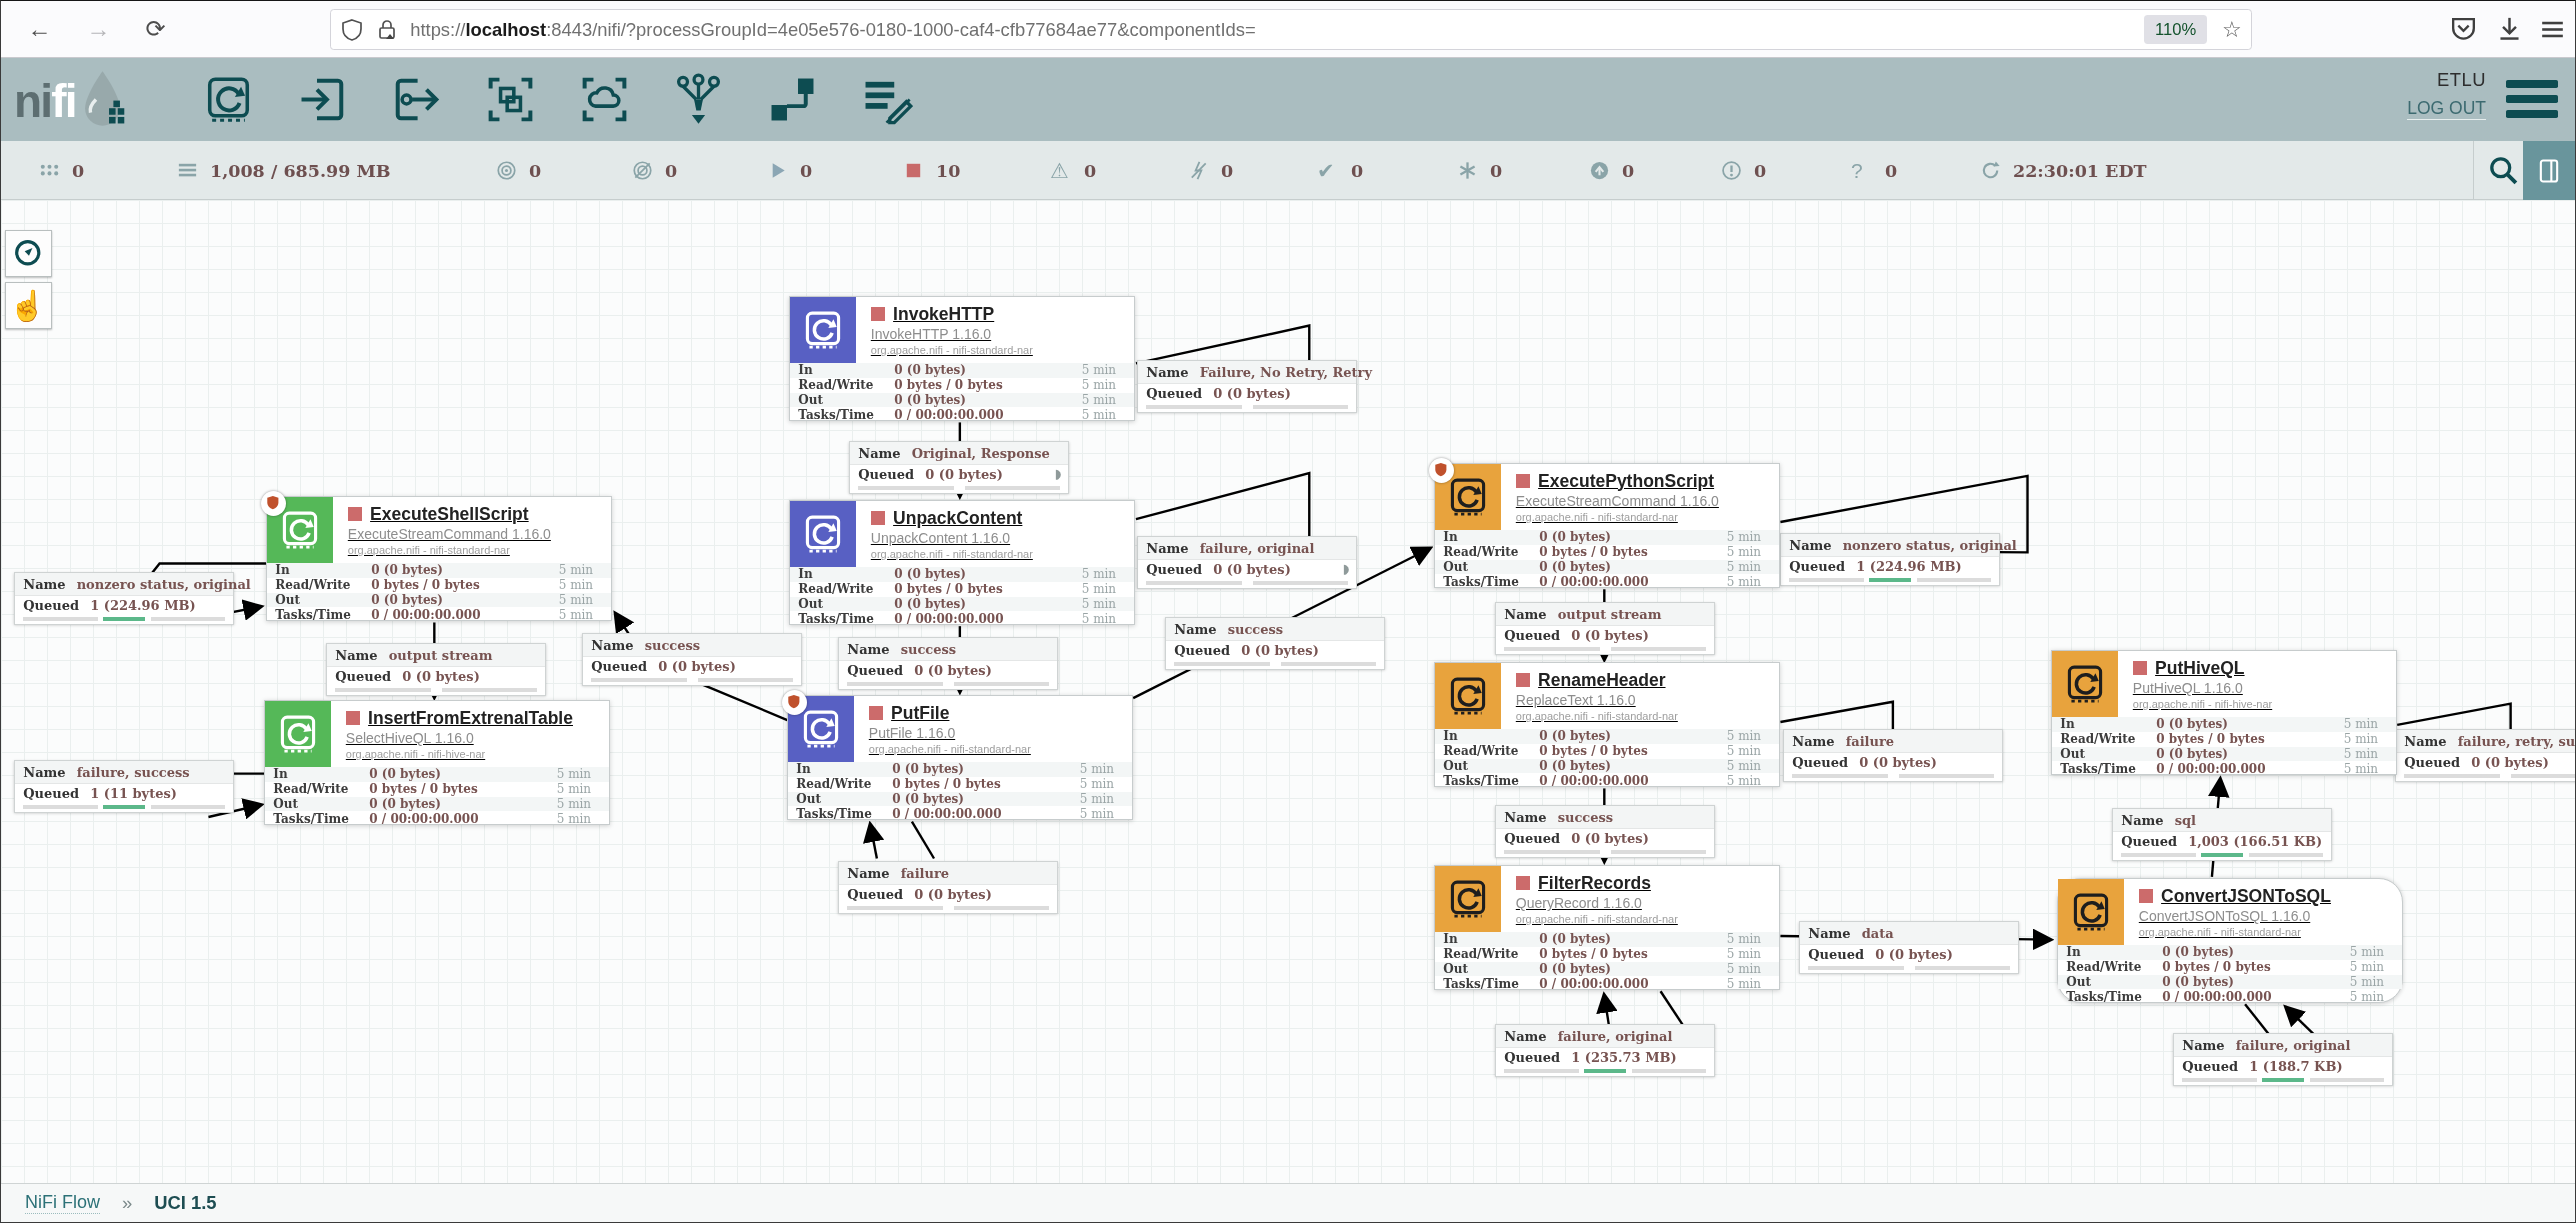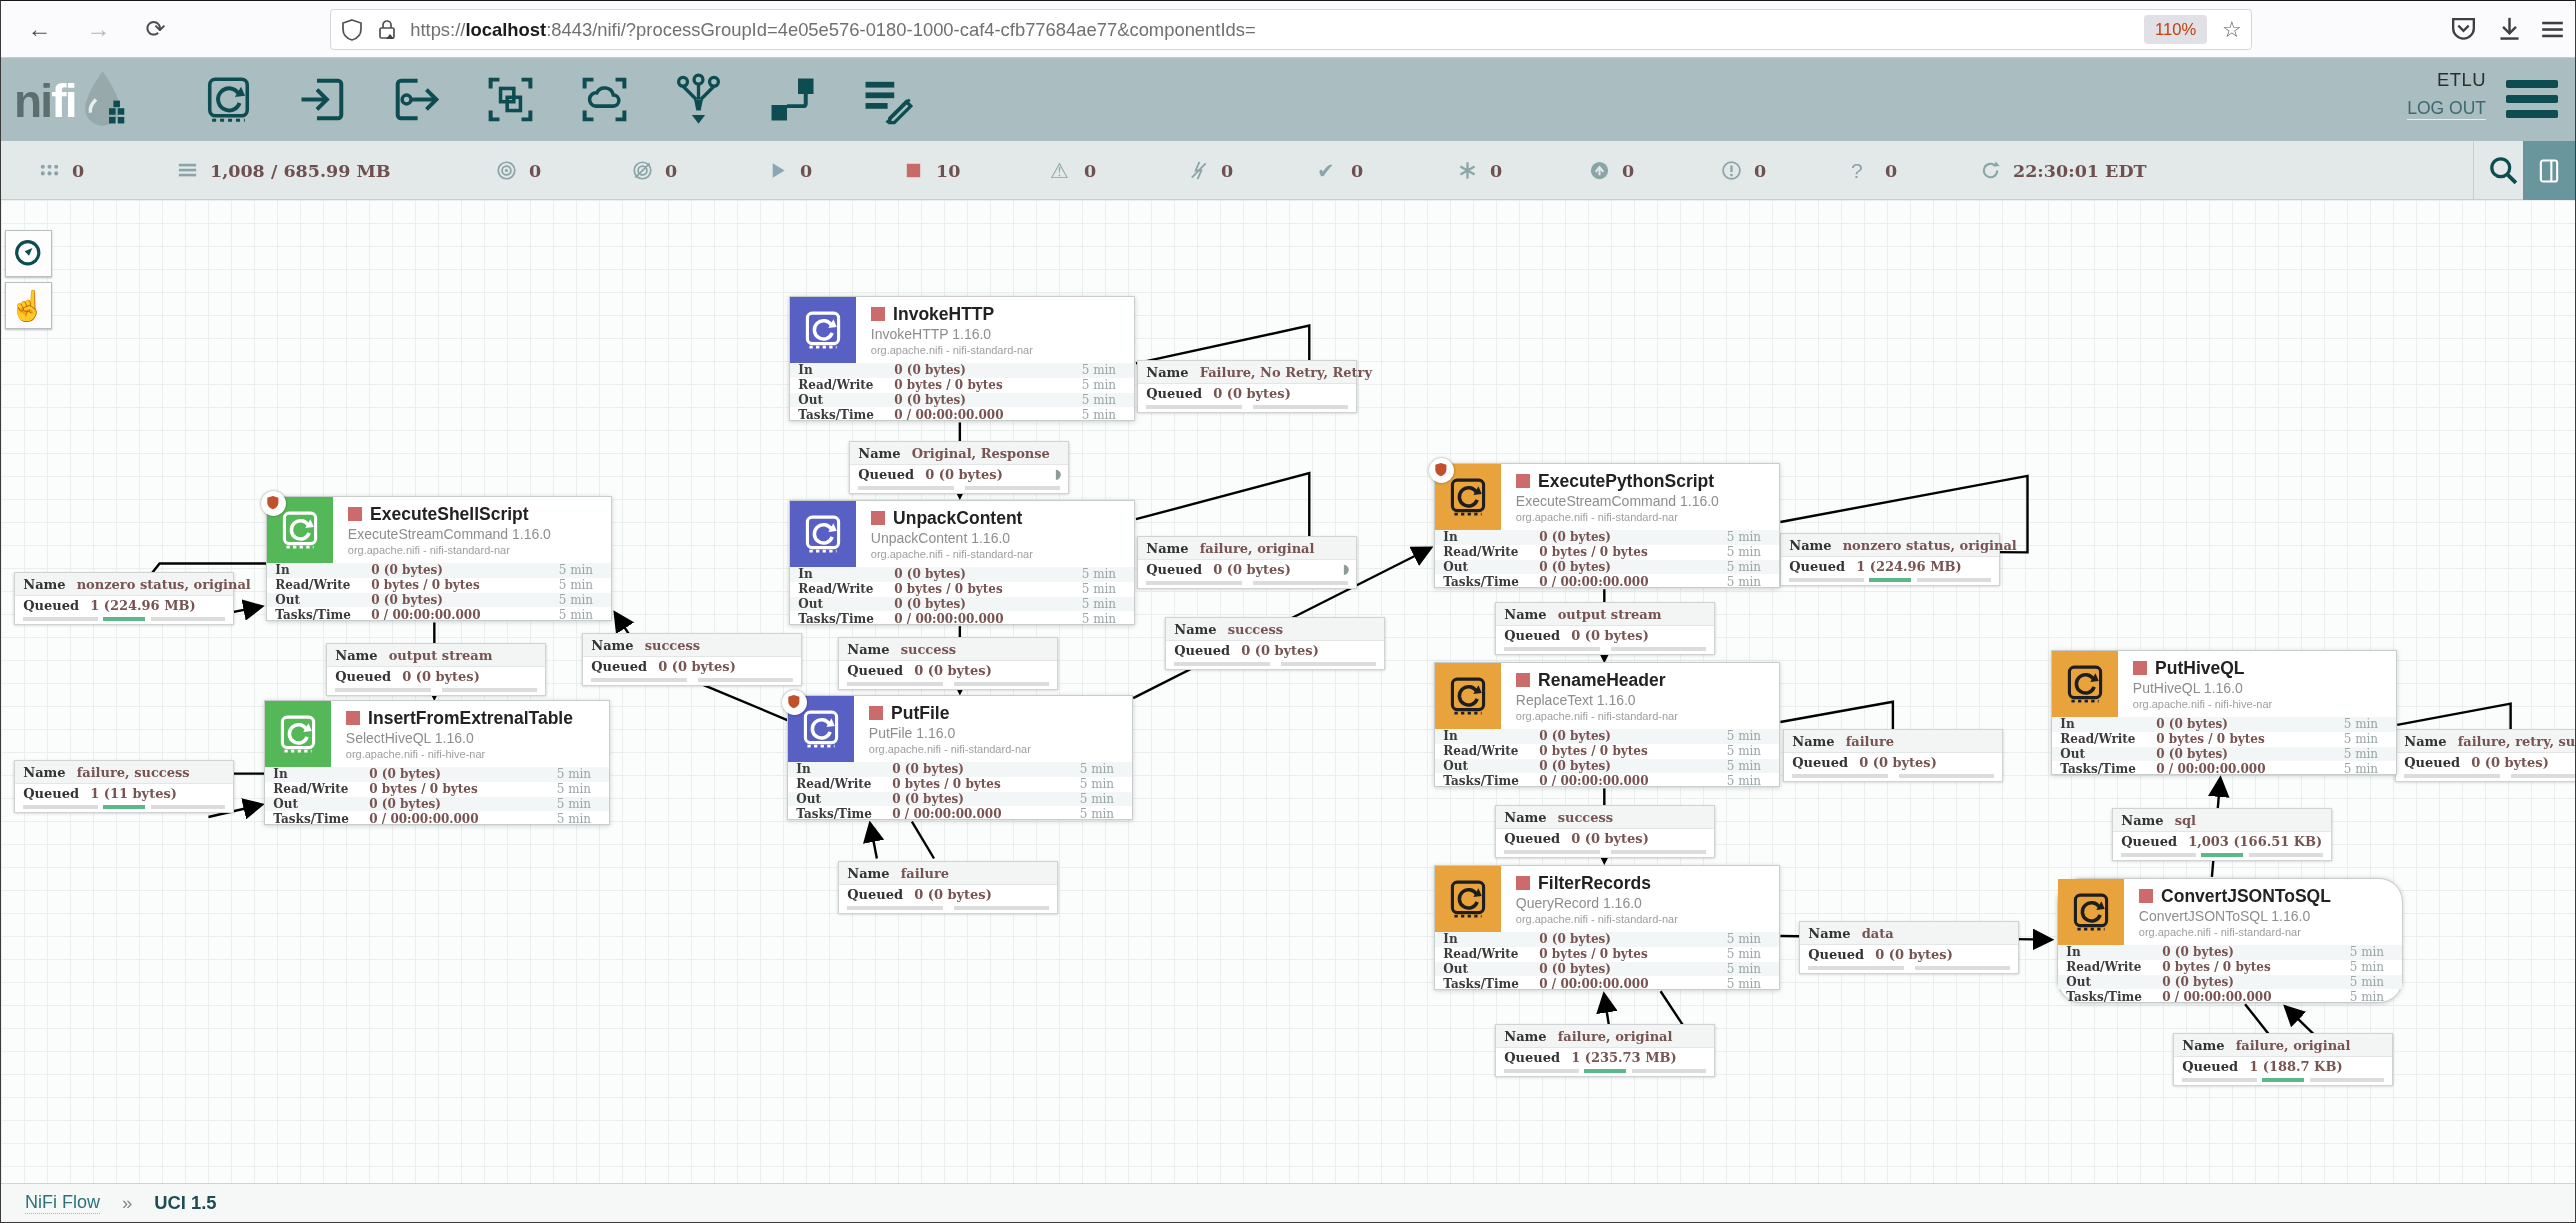--- a/index.html
+++ b/index.html
@@ -7,21 +7,21 @@
   #page { position:relative; width:2576px; height:1223px; border:0.9px solid #3a3a3a; border-top:1.8px solid #161616; overflow:hidden; }
 
   
   #browser { position:absolute; top:0; left:0; width:100%; height:57px; background:#fbfbfd; border-bottom:0.9px solid #c9c9ce; }
   .nav-btn { position:absolute; top:13px; font-size:24px; color:#4d4d4d; width:33px; height:31px; text-align:center; line-height:29.5px; border-radius:3.7px; }
   #fwd-btn { color:#b5b5b8; }
   #urlbar { position:absolute; left:329px; top:8.3px; width:1922px; height:41px; background:#fff; border:0.9px solid #d4d4da; border-radius:3.7px; display:flex; align-items:center; padding:0 9.2px; }
   #urlbar .uicon { width:24px; height:24px; margin-right:11px; color:#515151; flex:0 0 auto; }
   #url-text { flex:1; font-size:18.4px; color:#707070; white-space:nowrap; overflow:hidden; }
   #url-text b { color:#1b1b1b; font-weight:bold; }
-  #zoom-badge { background:#e0e0e6; color:#c2410c; font-size:16.6px; padding:4.6px 11px; border-radius:3.7px; margin-right:14.8px; }
+  #zoom-badge { background:#e0e0e6; color:#14532d; font-size:16.6px; padding:4.6px 11px; border-radius:3.7px; margin-right:14.8px; }
   #star-icon { font-size:22px; color:#5a5a5a; }
   .chrome-right { position:absolute; top:13px; width:31px; height:31px; color:#3f3f3f; }
 
   
   #nifi-header { position:absolute; top:57px; left:0; width:100%; height:83px; background:#aabdc0; }
   #logo { position:absolute; left:13px; top:11px; display:flex; align-items:flex-end; }
   #logo .ni { font-size:46px; font-weight:bold; color:#5d6e71; letter-spacing:-1.8px; line-height:57px; }
   #logo .fi { font-size:46px; font-weight:bold; color:#ffffff; letter-spacing:-1.8px; line-height:57px; }
   #palette { position:absolute; left:201px; top:0; height:83px; display:flex; align-items:center; gap:41px; }
   .pal-icon { width:53px; height:53px; color:#0d4c51; cursor:grab; }
@@ -50,21 +50,21 @@
   #canvas { position:absolute; top:199px; left:0; width:2576px; height:986px; background:#fbfcfc;
             background-image:linear-gradient(to right,#eaefee 0.9px,transparent 0.9px),linear-gradient(to bottom,#eaefee 0.9px,transparent 0.9px);
             background-size:23px 23px; overflow:hidden; }
   #wires { position:absolute; top:0; left:0; z-index:1; pointer-events:none; }
   .canvas-btn { position:absolute; left:3.7px; width:47px; height:47px; background:#fdfdfd; border:0.9px solid #b9bfbf; box-shadow:0 0.9px 1.8px rgba(0,0,0,.25); display:flex; align-items:center; justify-content:center; color:#0d4c51; z-index:5; cursor:pointer; }
   .canvas-btn svg { width:29.5px; height:29.5px; }
   .canvas-btn .hand { font-size:29.5px; line-height:29.5px; }
 
   
   .proc { position:absolute; width:346px; height:125px; background:#fff; border:0.9px solid #c7cccd; box-shadow:0 0.9px 4.6px rgba(0,0,0,.18); z-index:3; cursor:pointer; }
-  .proc-head { display:flex; height:66px; }
+  .proc-head { display:flex; height:66px;text-decoration:underline; }
   .proc-icon { position:relative; width:66px; height:66px; flex:0 0 auto; display:flex; align-items:center; justify-content:center; }
   .proc-icon svg.stamp { width:44px; height:44px; }
   .icon-blue { background:#5860c3; color:#fff; }
   .icon-green { background:#55b858; color:#fff; }
   .icon-orange { background:#e8a33d; color:#1e1e1e; }
   .badge { position:absolute; top:-6.5px; left:-6.5px; width:25px; height:25px; border-radius:50%; background:#fff; box-shadow:0 0 2.8px rgba(0,0,0,.4); display:flex; align-items:center; justify-content:center; }
   .badge svg { width:15.7px; height:15.7px; }
   .proc-meta { padding:6.5px 0 0 14.8px; min-width:0; }
   .proc-name-row { display:flex; align-items:center; gap:8.3px; }
   .run-square { width:14px; height:14px; background:#cc6b6b; flex:0 0 auto; }

